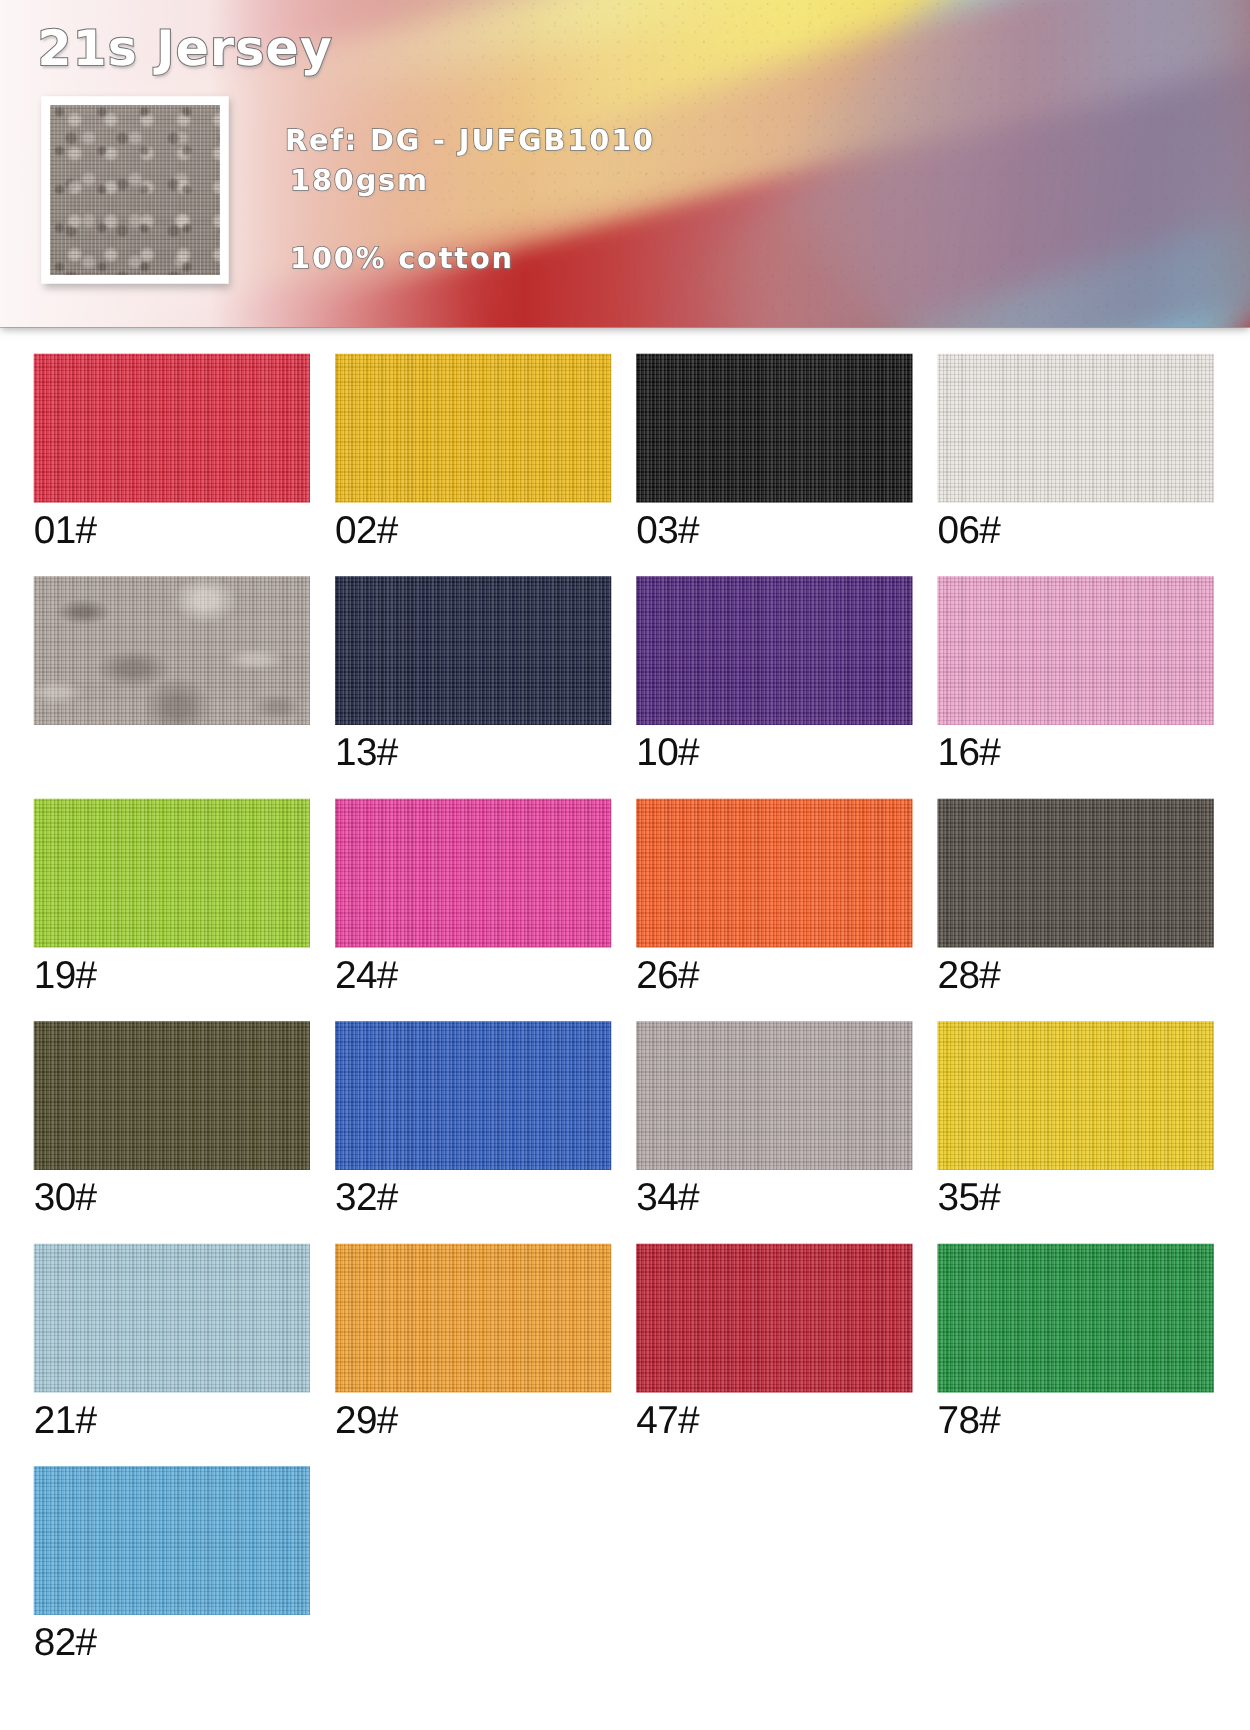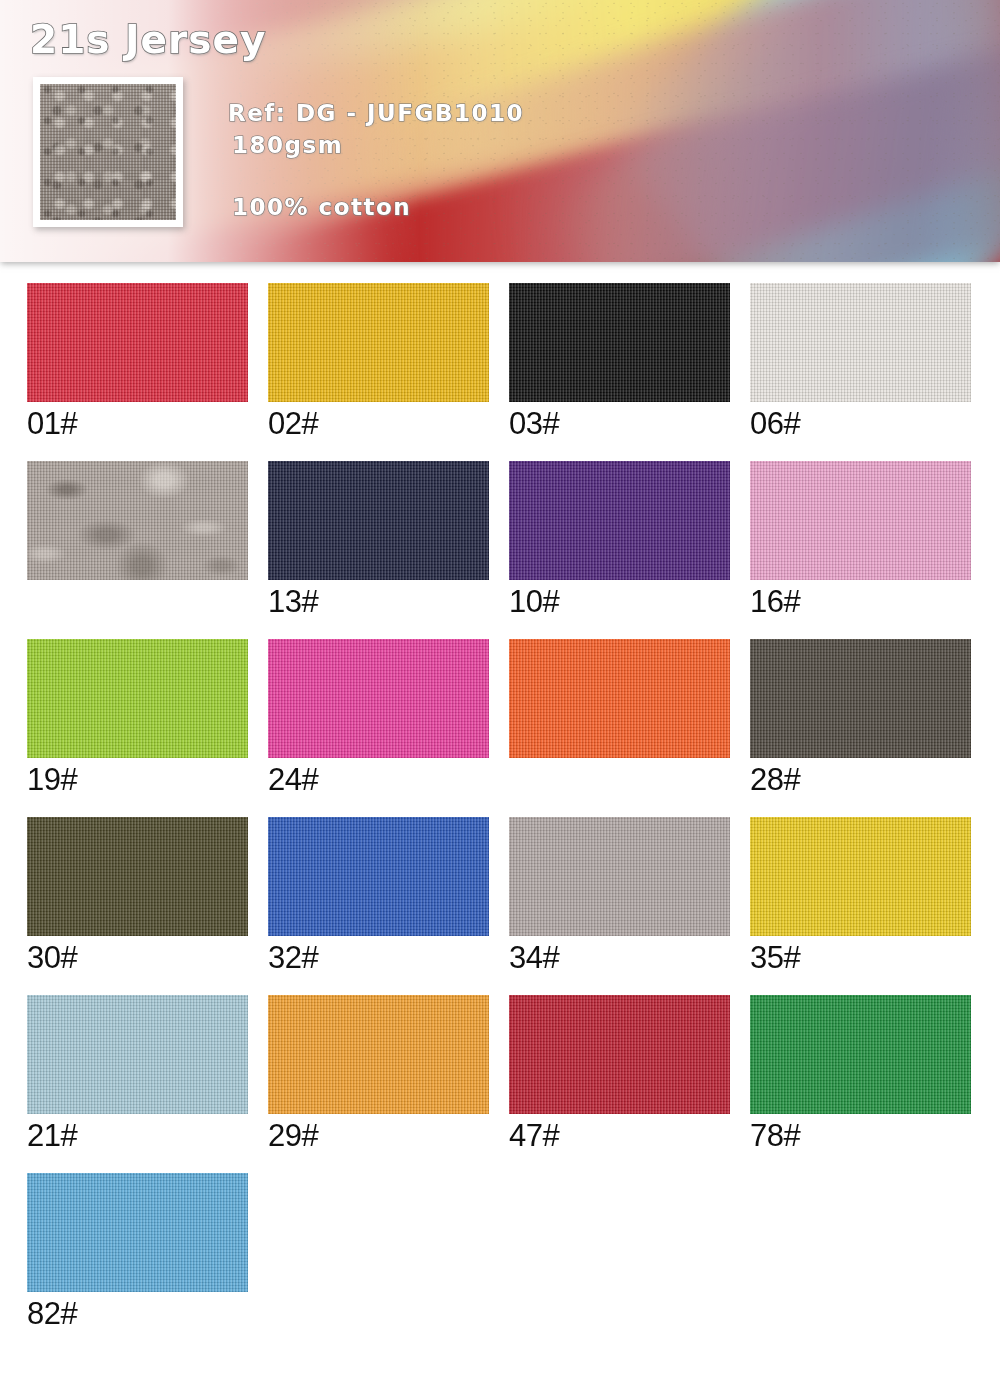--- a/index.html
+++ b/index.html
@@ -345,20 +345,21 @@
       <div class="swatch-cell">
         <div class="swatch-chip" style="background-color: rgb(151, 204, 43);"></div>
         <div class="swatch-label">19#</div>
       </div>
       <div class="swatch-cell">
         <div class="swatch-chip" style="background-color: rgb(229, 59, 154);"></div>
         <div class="swatch-label">24#</div>
       </div>
       <div class="swatch-cell">
         <div class="swatch-chip" style="background-color: rgb(244, 90, 34);"></div>
+        <div class="swatch-label">26#</div>
       </div>
       <div class="swatch-cell">
         <div class="swatch-chip" style="background-color: rgb(74, 68, 59);"></div>
         <div class="swatch-label">28#</div>
       </div>
     </div>
     <div class="swatch-row">
       <div class="swatch-cell">
         <div class="swatch-chip" style="background-color: rgb(73, 69, 38);"></div>
         <div class="swatch-label">30#</div>

